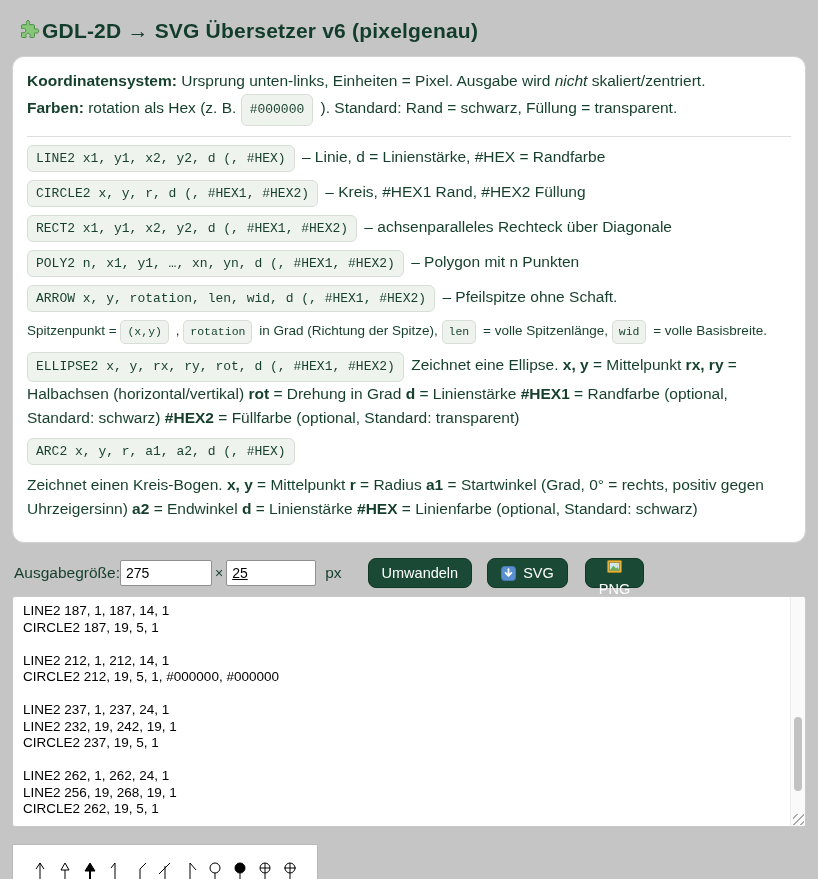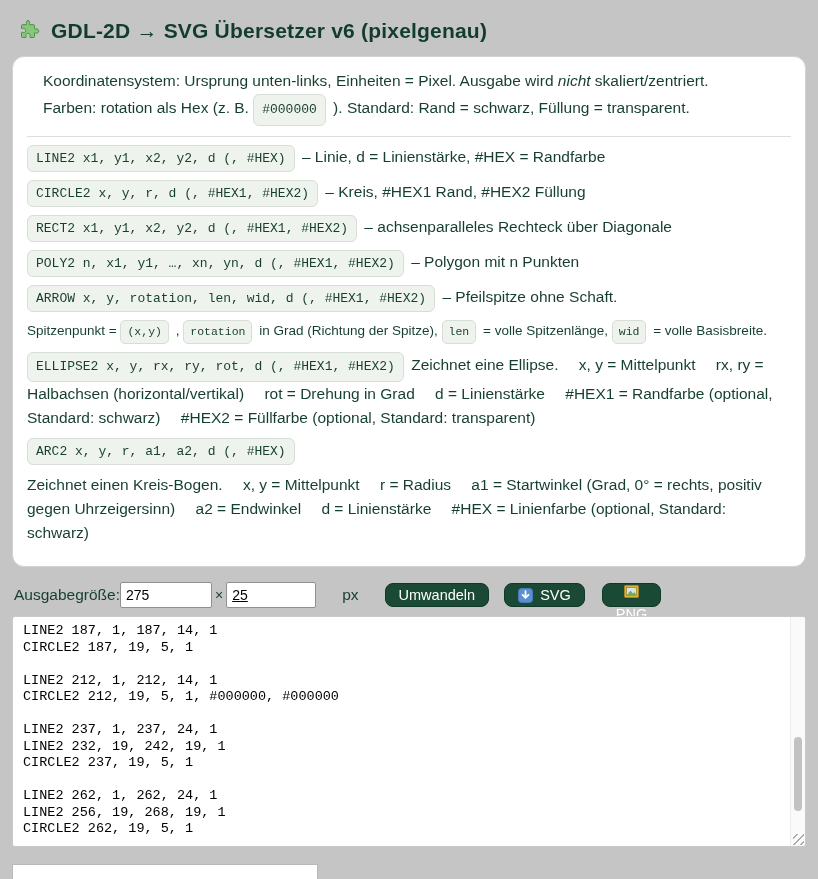--- a/index.html
+++ b/index.html
@@ -4,68 +4,68 @@
 <style>
   html,body{margin:0;padding:0;}
   body{
     width:818px;height:879px;overflow:hidden;
     background:#c5c5c5;
     font-family:"Liberation Sans",sans-serif;
     color:#153f2d;
   }
   .app{padding:0 12px;box-sizing:border-box;width:818px;}
   
-  .header{display:flex;align-items:center;gap:9px;padding:17px 6px 11px 6px;}
+  .header{display:flex;align-items:center;padding:17px 6px 11px 6px;}
   .title{font-size:21px;font-weight:bold;color:#123c2b;letter-spacing:.2px;}
   
   .doc-panel{
     background:#fff;border:1px solid #d2d2d2;border-radius:12px;
     padding:11px 14px 14px 14px;box-sizing:border-box;min-height:418px;
   }
   .doc-p{font-size:15.5px;line-height:26px;}
   .doc-hr{border-top:1px solid #dedede;margin:10px 0 6px 0;height:0;}
   .doc-cmd{font-size:15.5px;line-height:21px;margin:8px 0;}
   .doc-small{font-size:13.5px;line-height:20px;margin:8px 0;}
   .doc-wrap{font-size:15.5px;line-height:24px;margin:7px 0;}
-  .b{font-weight:normal;margin-left:16px;}
+  .b{font-weight:bold;}
   .i{font-style:italic;}
   .chip{
     font-family:"Liberation Mono","DejaVu Sans Mono",monospace;
     font-size:13px;color:#173f2e;
     background:#eef3ee;border:1px solid #d6ded6;border-radius:6px;
     padding:2px 8px;margin:0 3px 0 0;white-space:nowrap;display:inline-block;
   }
   .doc-small .chip{font-size:11.5px;padding:1px 6px;border-radius:5px;}
   
   .controls{display:flex;align-items:center;margin:15px 0 8px 0;padding-left:2px;}
   .lbl{font-size:15.5px;}
   .size-input{
     width:80px;height:22px;border:1px solid #909090;border-radius:2px;
     background:#fff;color:#000;font-size:14px;padding:1px 5px;
     font-family:"Liberation Sans",sans-serif;
   }
   .times{font-size:14px;margin:0 3px;}
-  .unit{font-size:15.5px;margin-left:26px;}
+  .unit{font-size:15.5px;margin-left:9px;}
   .btn{
-    display:inline-flex;align-items:center;gap:7px;height:24px;
+    display:inline-flex;align-items:center;gap:7px;height:30px;
     background:#1a4a35;color:#fff;border:1px solid #103826;border-radius:8px;
     padding:0 13px;font-size:14.5px;font-family:"Liberation Sans",sans-serif;
     cursor:pointer;
     text-align:center;
   }
   .btn-convert{margin-left:26px;}
   .btn-svg{margin-left:15px;}
   .btn-png{margin-left:17px;flex-direction:column;}
   .btn .ic{display:inline-flex;}
   
   .editor-wrap{position:relative;margin-top:2px;}
   .code-editor{
     display:block;width:794px;height:231px;box-sizing:border-box;
     background:#fff;border:1px solid #c9c9c9;border-radius:3px;
-    font-family:Liberation Mono, monospace;
+    font-family:Liberation Sans, sans-serif;
     font-size:13.5px;line-height:16.5px;color:#000;
     padding:6px 24px 6px 10px;resize:none;overflow:hidden;outline:none;
   }
   .scroll-track{
     position:absolute;top:1px;bottom:1px;right:1px;width:14px;
     background:#fafafa;border-left:1px solid #ededed;border-radius:0 3px 3px 0;
   }
   .scroll-thumb{
     position:absolute;right:3px;top:120px;width:8px;height:74px;
     background:#c2c2c2;border-radius:4px;

